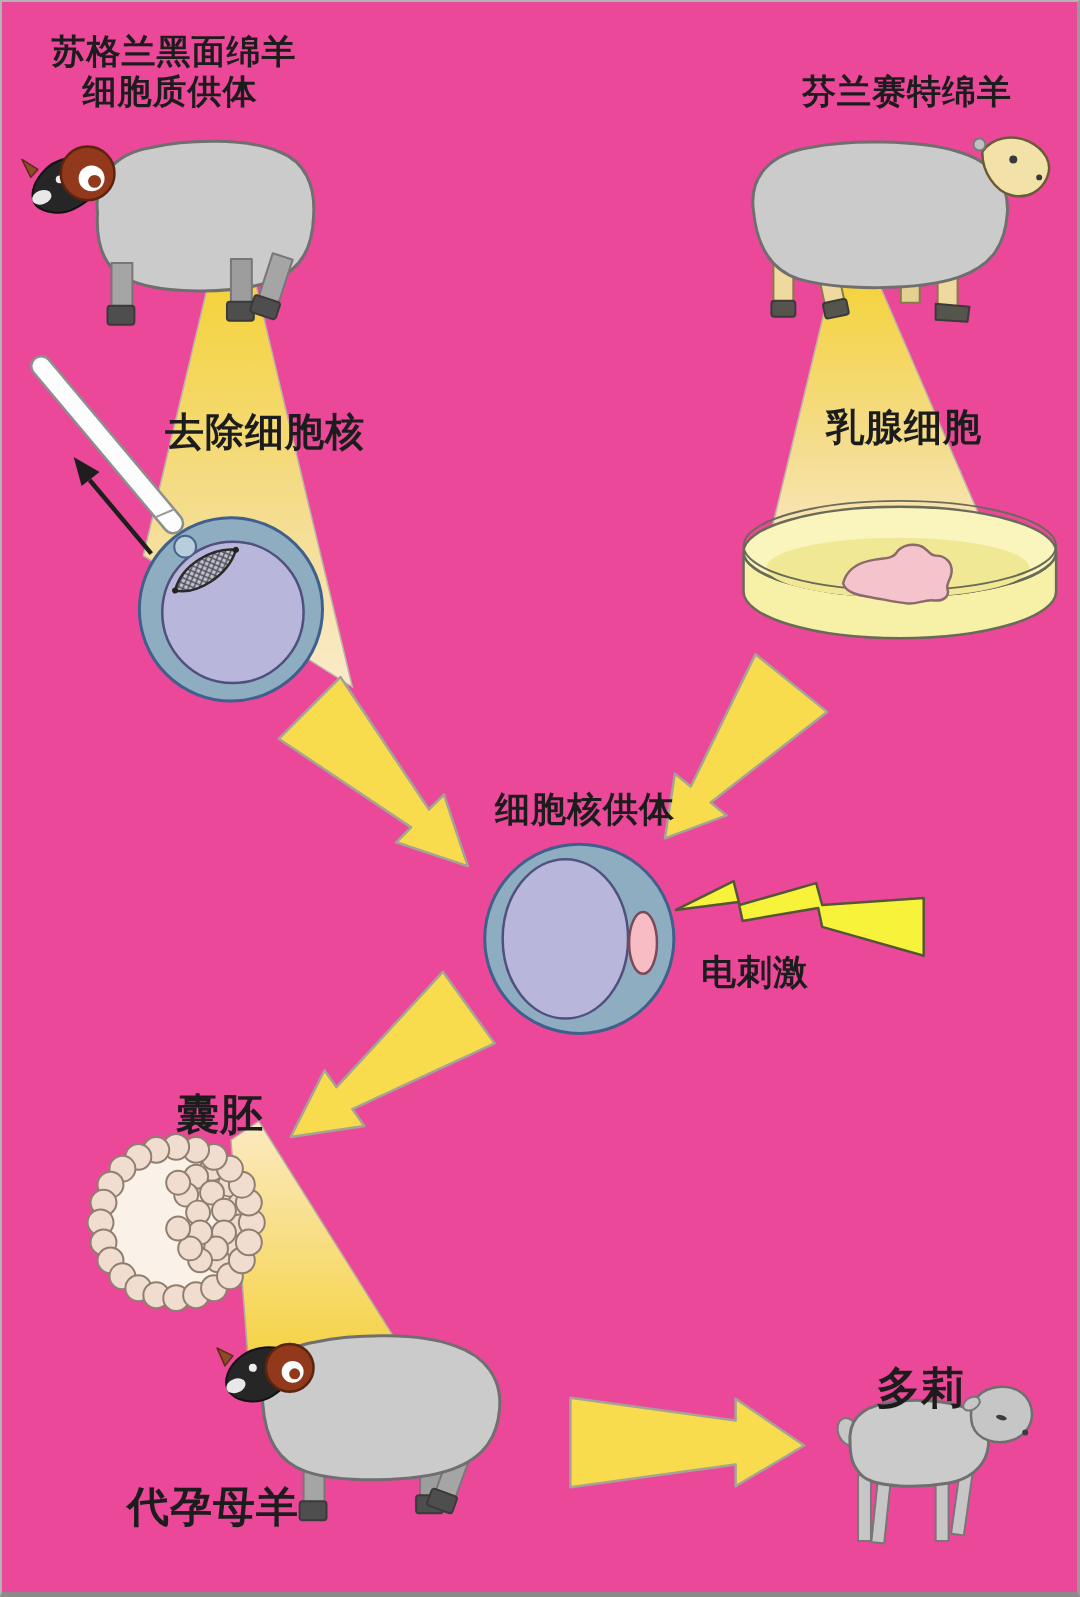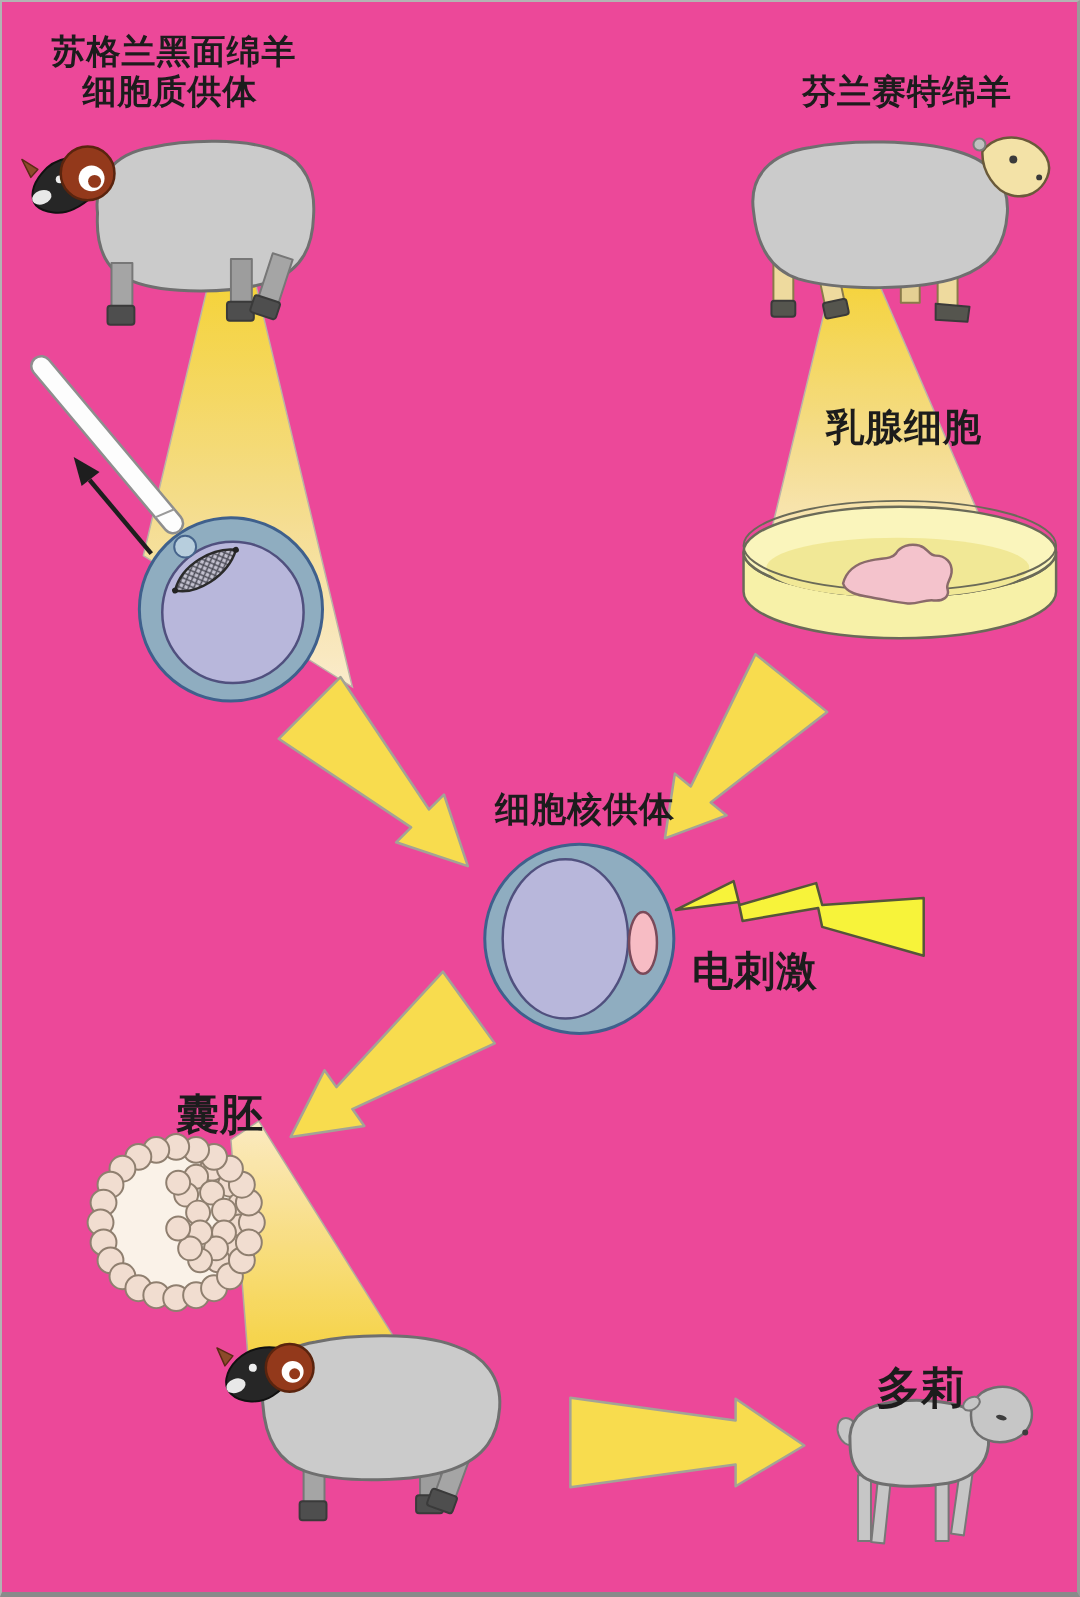--- a/index.html
+++ b/index.html
@@ -208,19 +208,21 @@
     <path d="M975 1430 C970 1412 978 1396 996 1392 C1014 1388 1030 1396 1034 1412 C1037 1426 1030 1440 1014 1445 C998 1450 980 1444 975 1430 Z" fill="#c6c6c6" stroke="#6f6f6f" stroke-width="2.5"></path>
     <ellipse cx="974" cy="1408" rx="9" ry="6" fill="#c6c6c6" stroke="#777777" stroke-width="2" transform="rotate(-30 974 1408)"></ellipse>
     <ellipse cx="1004" cy="1422" rx="5.5" ry="2.5" fill="#3d3d3d" transform="rotate(15 1004 1422)"></ellipse>
     <circle cx="1028" cy="1437" r="3" fill="#3d3d3d"></circle>
   </g>
 </svg>
 
 <div class="label" style="left:172px;top:50px;font-size:34px;">苏格兰黑面绵羊</div>
 <div class="label" style="left:168px;top:90px;font-size:34px;">细胞质供体</div>
 <div class="label" style="left:905px;top:90px;font-size:34px;">芬兰赛特绵羊</div>
+<div class="label" style="left:263px;top:430px;font-size:39px;">去除细胞核</div>
 <div class="label" style="left:902px;top:426px;font-size:38px;">乳腺细胞</div>
 <div class="label" style="left:583px;top:807px;font-size:35px;">细胞核供体</div>
-<div class="label" style="left:753px;top:970px;font-size:41px;">电刺激</div>
+<div class="label" style="left:753px;top:970px;font-size:35px;">电刺激</div>
 <div class="label" style="left:170px;top:1113px;font-size:43px;margin-left:48px;">囊胚</div>
+<div class="label" style="left:211px;top:1505px;font-size:42px;">代孕母羊</div>
 <div class="label" style="left:919px;top:1386px;font-size:44px;">多莉</div>
 
 </div>
 
 </body></html>

